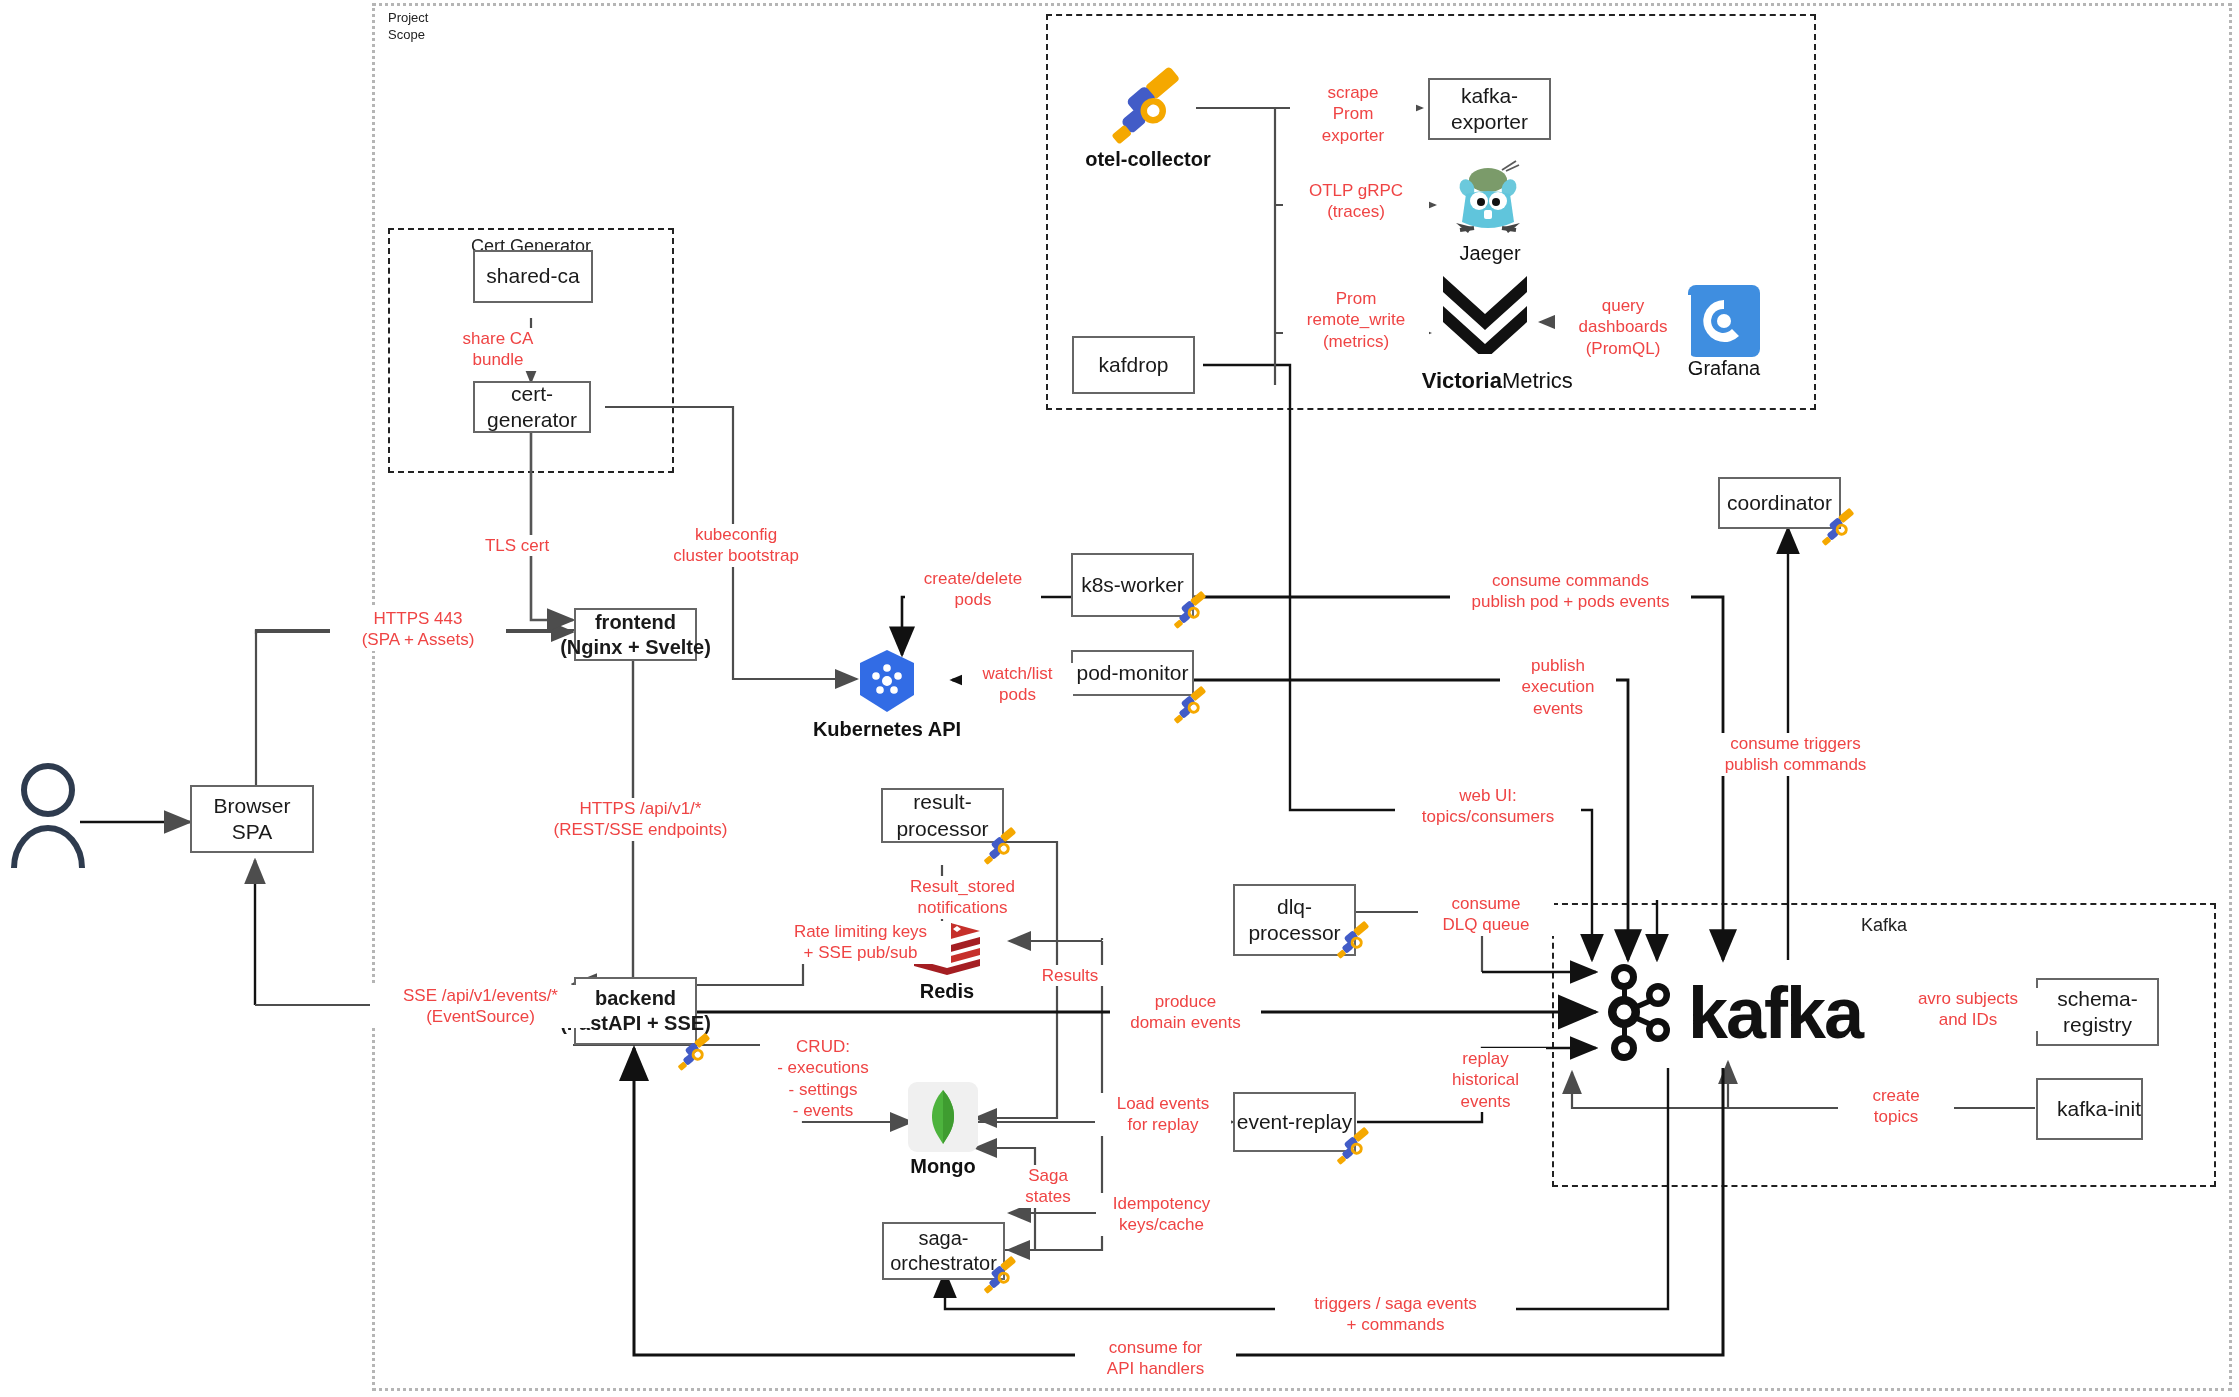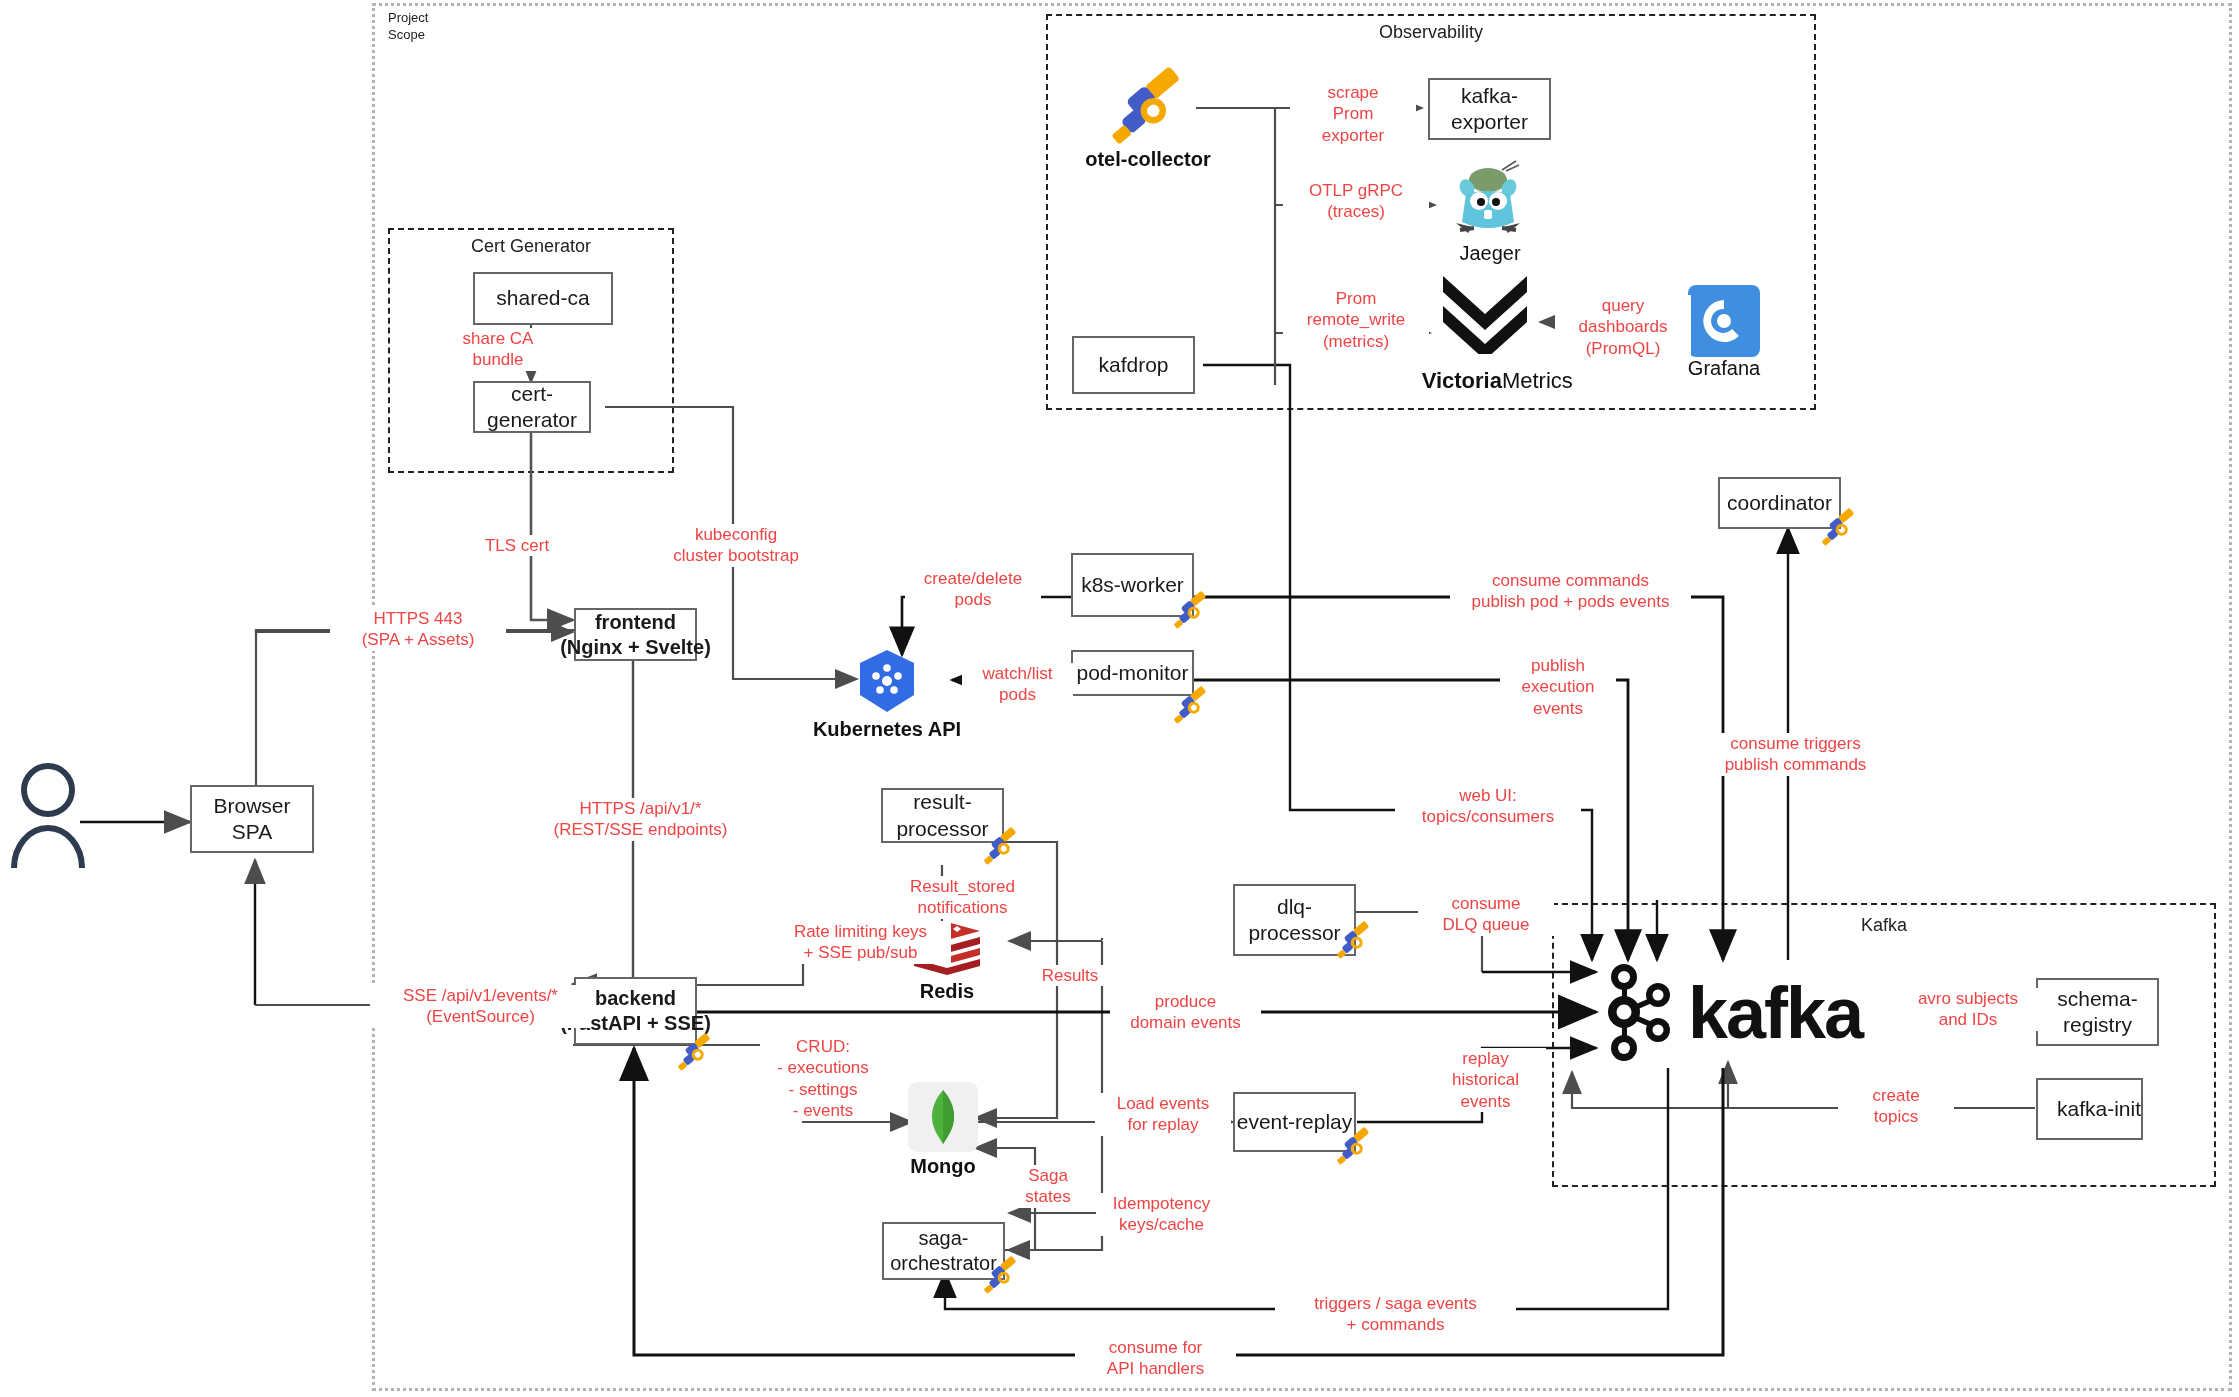--- a/index.html
+++ b/index.html
@@ -23,21 +23,20 @@
 </head>
 <body>
 
 <div id="canvas">
 
   <div class="grp" style="left:372px;top:3px;width:1860px;height:1388px;border:3px dotted #b5b5b5;"></div>
   <div class="scope-title" style="left:388px;top:10px;">Project
 Scope</div>
 
   <div class="grp" style="left:1046px;top:14px;width:770px;height:396px;border:2px dashed #222;"></div>
-  <div class="grp-label" style="left:1046px;top:22px;width:770px;">Observability</div>
 
   <div class="grp" style="left:388px;top:228px;width:286px;height:245px;border:2px dashed #222;"></div>
   <div class="grp-label" style="left:388px;top:236px;width:286px;">Cert Generator</div>
 
   <div class="grp" style="left:1552px;top:903px;width:664px;height:284px;border:2px dashed #222;"></div>
   <div class="grp-label" style="left:1552px;top:915px;width:664px;">Kafka</div>
 
   <svg class="layer" viewBox="0 0 2239 1397">
     <defs>
       <marker id="ah" markerWidth="11" markerHeight="9" refX="10" refY="4.5" orient="auto">
@@ -139,21 +138,21 @@
 
   <svg class="imgicon" style="left:10px;top:762px;width:76px;height:110px;" viewBox="0 0 76 110">
     <circle cx="38" cy="28" r="24" fill="none" stroke="#2E3B4E" stroke-width="6"></circle>
     <path d="M4,106 a34,40 0 0 1 68,0" fill="none" stroke="#2E3B4E" stroke-width="6"></path>
   </svg>
 
   <div class="node" style="left:190px;top:785px;width:124px;height:68px;">
     <span>Browser SPA</span>
   </div>
 
-  <div class="node" style="left:473px;top:272px;width:140px;height:53px;">
+  <div class="node" style="left:473px;top:250px;width:120px;height:53px;">
     <span>shared-ca</span>
   </div>
 
   <div class="node" style="left:473px;top:381px;width:118px;height:52px;">
     <span>cert-generator</span>
   </div>
 
   <div class="node bold" style="left:574px;top:608px;width:123px;height:53px;white-space:pre;font-size:20px;">
     <span>frontend
 (Nginx + Svelte)</span>

